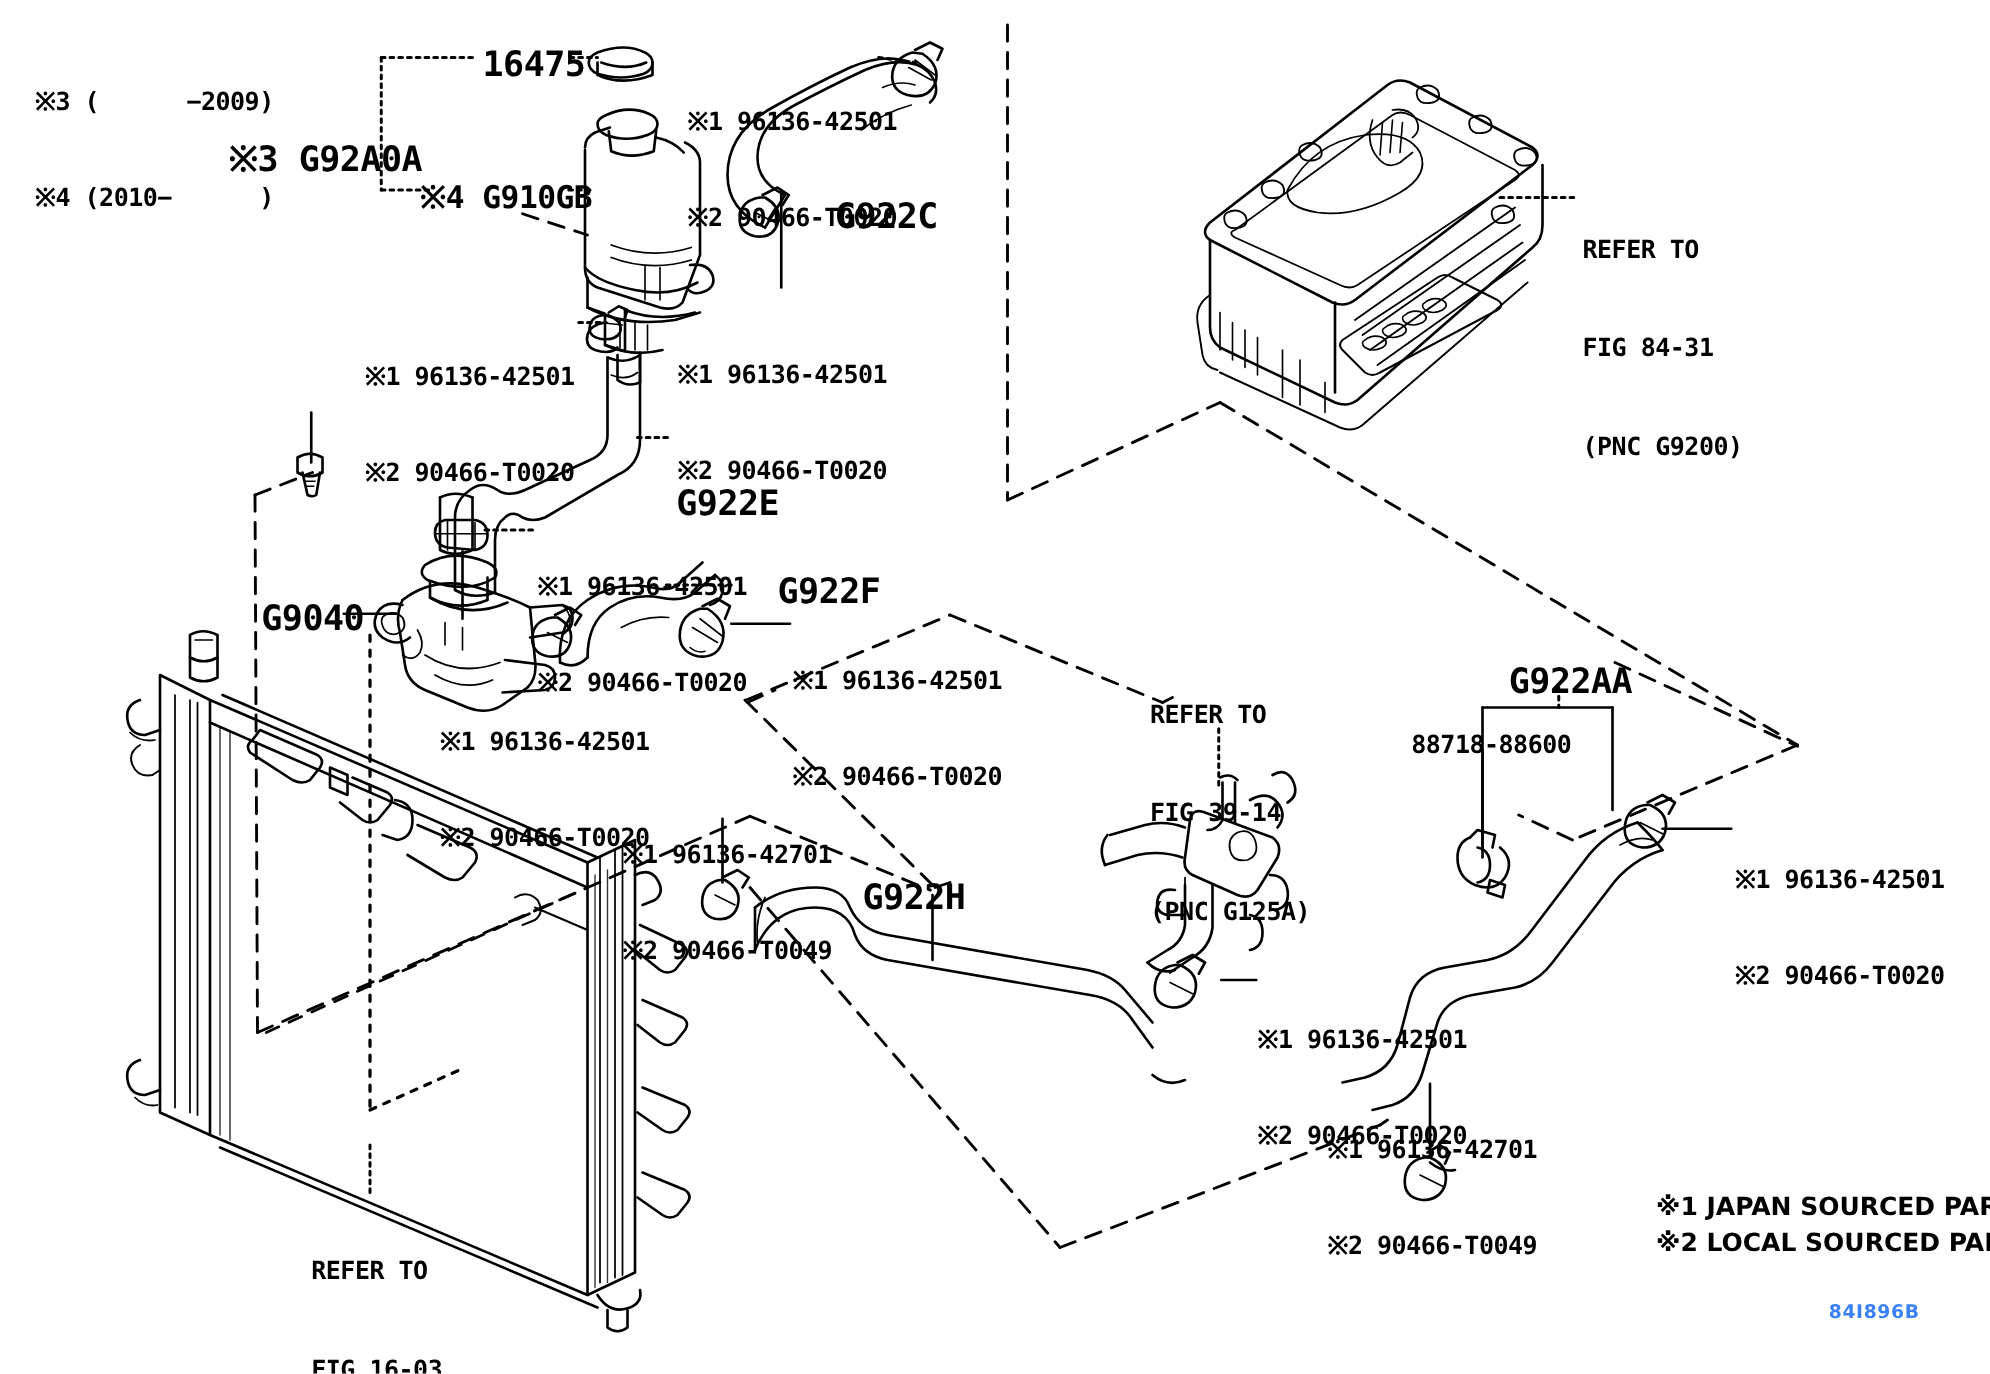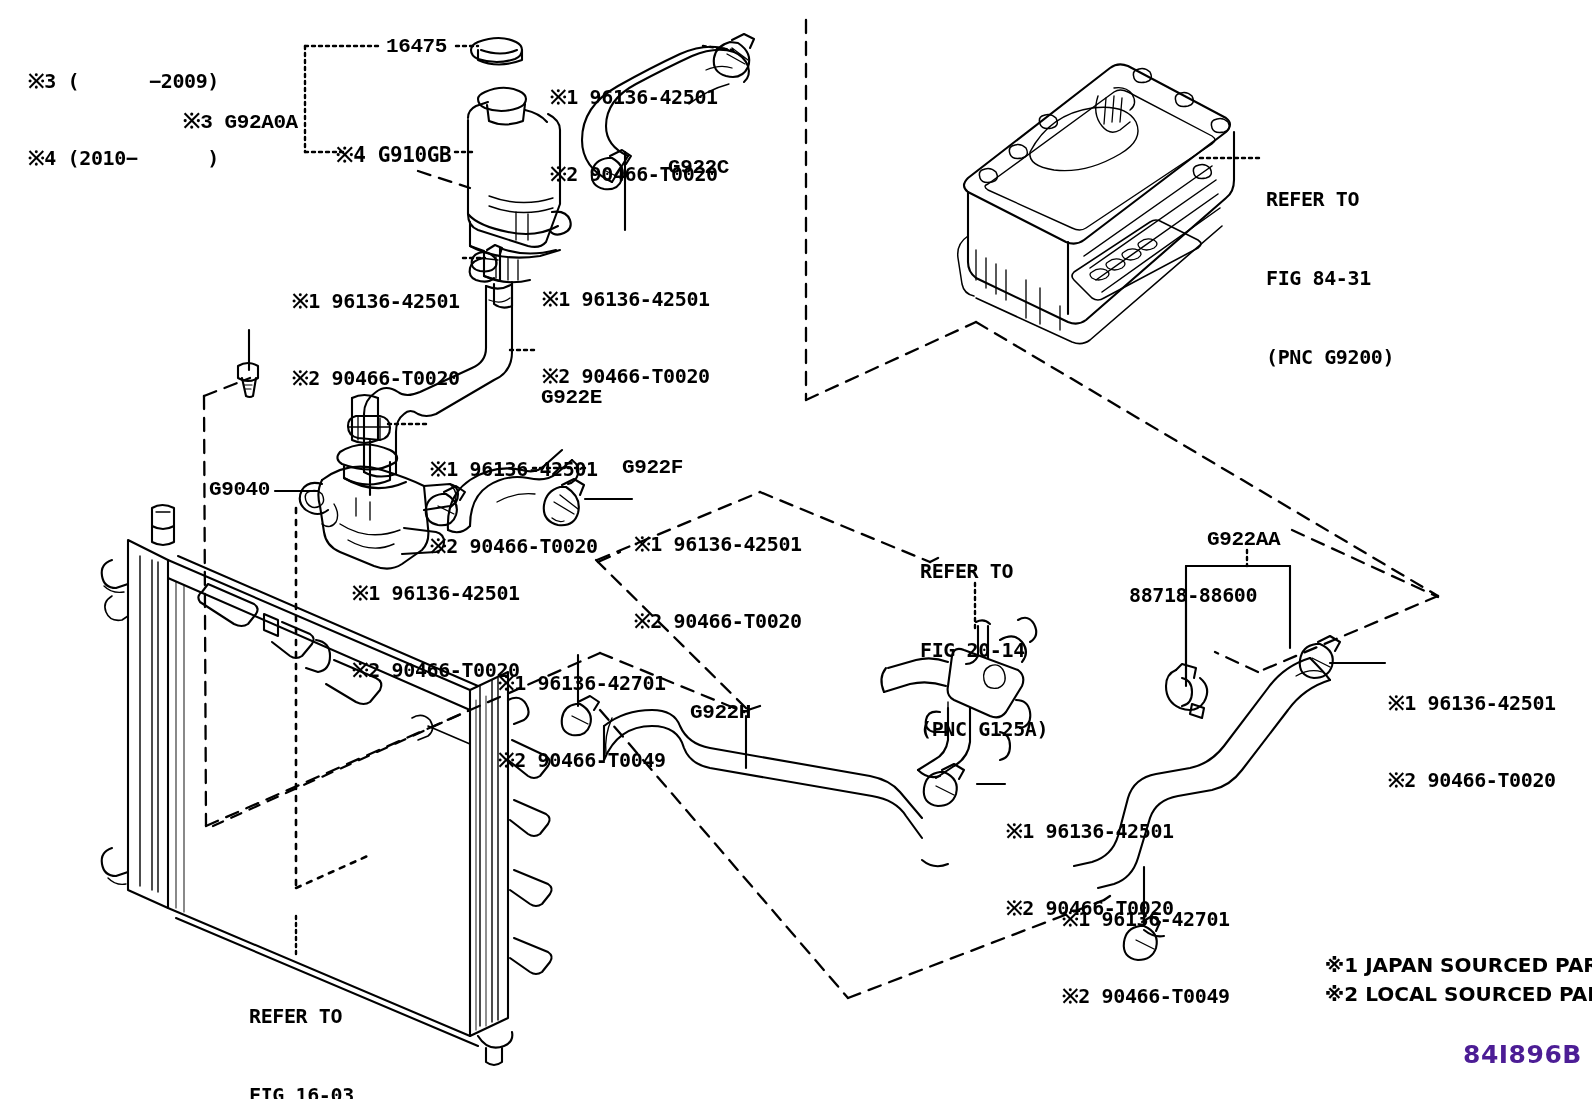--- a/index.html
+++ b/index.html
@@ -13,27 +13,27 @@
   svg.art{position:absolute;left:0;top:0;width:1592px;height:1099px;pointer-events:none;}
   .lbl{
     position:absolute;
     color:#000;
     font-family:"DejaVu Sans Mono","Liberation Mono",monospace;
     font-weight:bold;
     white-space:pre;
     line-height:1.28;
     letter-spacing:-0.4px;
   }
-  .s22{font-size:21px;}
+  .s22{font-size:25px;}
   .s21{font-size:20px;}
-  .s24{font-size:21px;font-family:Liberation Mono, monospace;}
+  .s24{font-size:28px;}
   .figcode{
     position:absolute;
     font-family:"DejaVu Sans","Liberation Sans",sans-serif;
-    font-weight:bold;font-size:25px;color:#4c1d95;letter-spacing:0.5px;
+    font-weight:bold;font-size:15px;color:#3b82f6;letter-spacing:0.5px;
   }
   .legend{
     position:absolute;
     font-family:"DejaVu Sans","Liberation Sans",sans-serif;
     font-weight:bold;font-size:20px;color:#000;white-space:pre;line-height:1.45;
     letter-spacing:0px;
   }
   .two-line span{display:block;}
 </style>
 </head>
@@ -483,21 +483,21 @@
 
   <div class="lbl s21 two-line" style="left:498px;top:620px;">
     <span>※1 96136-42701</span>
     <span>※2 90466-T0049</span>
   </div>
 
   <div class="lbl s24" style="left:690px;top:700px;">G922H</div>
 
   <div class="lbl s21 two-line" style="left:920px;top:505px;line-height:1.32;">
     <span>REFER TO</span>
-    <span>FIG 20-14</span>
+    <span>FIG 39-14</span>
     <span>(PNC G125A)</span>
   </div>
 
   <div class="lbl s21 two-line" style="left:1006px;top:768px;">
     <span>※1 96136-42501</span>
     <span>※2 90466-T0020</span>
   </div>
 
   <div class="lbl s24" style="left:1207px;top:527px;">G922AA</div>
 

